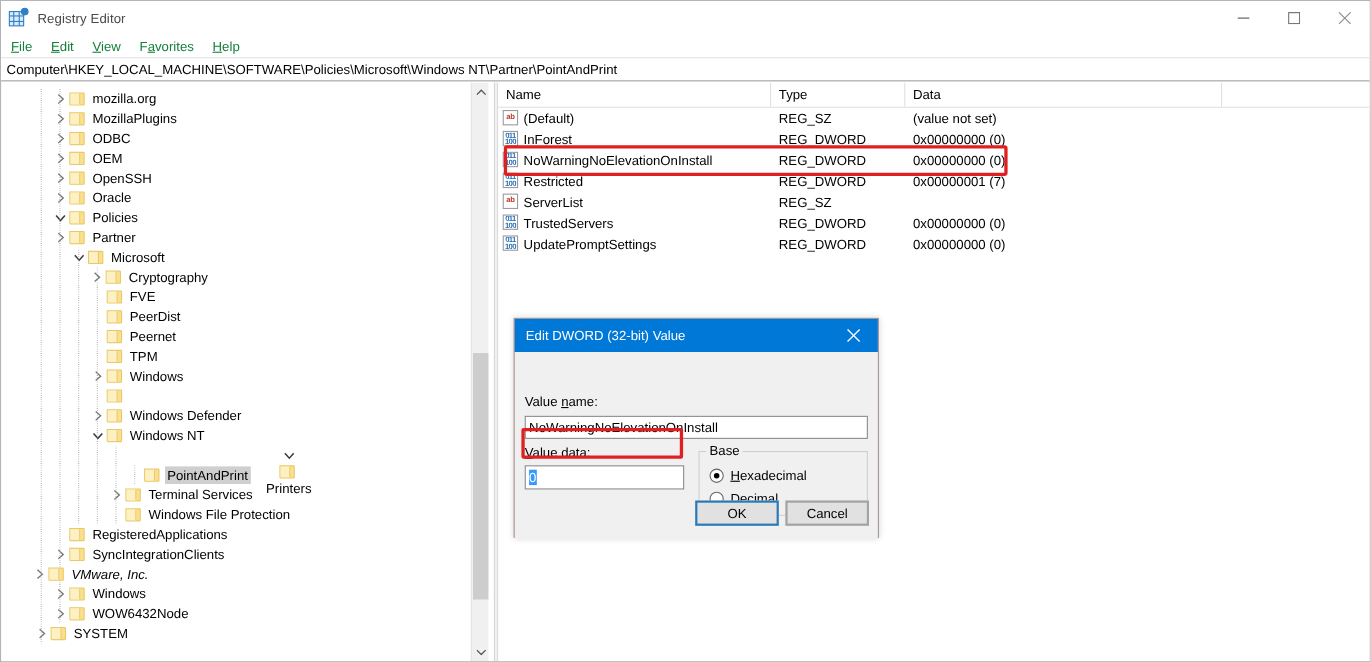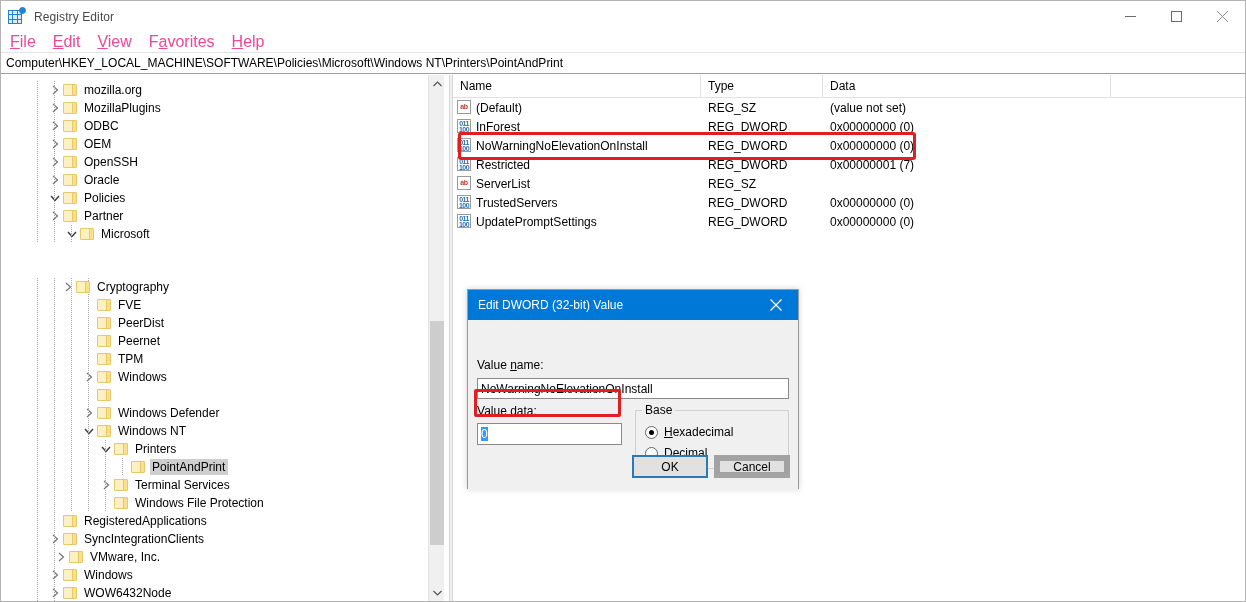--- a/index.html
+++ b/index.html
@@ -87,22 +87,22 @@
     position: absolute;
     left: 0; top: 31px;
     width: 100%; height: 20px;
     display: flex;
     align-items: center;
     padding-left: 9px;
     box-sizing: border-box;
     background: #ffffff;
   }
   .menu-item {
-    font-size: 16px;
-    color: #ec4899;
+    font-size: 12px;
+    color: #15803d;
     padding: 0 9px 0 0;
     margin-right: 8px;
     white-space: nowrap;
   }
   .menu-item u { text-decoration: underline; }
 
   
   .addressbar {
     position: absolute;
     left: 0; top: 51px;
@@ -424,21 +424,21 @@
     position: absolute;
     left: 3px; top: 3px;
     width: 5px; height: 5px;
     border-radius: 50%;
     background: #000000;
   }
   .btn {
     position: absolute;
     height: 23px;
     background: #e1e1e1;
-    border: 6px solid #a3a3a3;
+    border: 2px solid #a3a3a3;
     box-sizing: border-box;
     font-size: 12px;
     display: flex;
     align-items: center;
     justify-content: center;
     color: #000000;
   }
   .btn.focus {
     border: 2px solid #2a7ab8;
     background: #e1e1e1;
@@ -489,21 +489,21 @@
 
   <div class="menubar">
     <div class="menu-item"><u>F</u>ile</div>
     <div class="menu-item"><u>E</u>dit</div>
     <div class="menu-item"><u>V</u>iew</div>
     <div class="menu-item">F<u>a</u>vorites</div>
     <div class="menu-item"><u>H</u>elp</div>
   </div>
 
   <div class="addressbar">
-    <div class="address-text">Computer\HKEY_LOCAL_MACHINE\SOFTWARE\Policies\Microsoft\Windows NT\Printers\PointAndPrint</div>
+    <div class="address-text">Computer\HKEY_LOCAL_MACHINE\SOFTWARE\Policies\Microsoft\Windows NT\Partner\PointAndPrint</div>
   </div>
 
   <div class="pane-left">
     <div class="tree" id="tree">
         <div class="tree-row" style="padding-left: 45px;">
           <div class="dots" style="left: 35px;"></div>
           <div class="dots" style="left: 52px;"></div>
           <div class="tree-toggle">
             <svg width="7" height="10" viewBox="0 0 7 10">
               <polyline points="1,1 5.5,5 1,9" fill="none" stroke="#757575" stroke-width="1.2"></polyline>
@@ -621,21 +621,21 @@
             <svg width="10" height="7" viewBox="0 0 10 7">
               <polyline points="1,1 5,5.5 9,1" fill="none" stroke="#3b3b3b" stroke-width="1.4"></polyline>
             </svg>
           </div>
           <div class="folder">
             <div class="back"></div>
             <div class="flap"></div>
           </div>
           <div class="tree-label">Microsoft</div>
         </div>
-        <div class="tree-row" style="padding-left: 58px; margin-top: 35px;">
+        <div class="tree-row" style="padding-left: 78px;">
           <div class="dots" style="left: 35px;"></div>
           <div class="dots" style="left: 52px;"></div>
           <div class="dots" style="left: 69px;"></div>
           <div class="dots" style="left: 86px;"></div>
           <div class="tree-toggle">
             <svg width="7" height="10" viewBox="0 0 7 10">
               <polyline points="1,1 5.5,5 1,9" fill="none" stroke="#757575" stroke-width="1.2"></polyline>
             </svg>
           </div>
           <div class="folder">
@@ -744,21 +744,21 @@
             <svg width="10" height="7" viewBox="0 0 10 7">
               <polyline points="1,1 5,5.5 9,1" fill="none" stroke="#3b3b3b" stroke-width="1.4"></polyline>
             </svg>
           </div>
           <div class="folder">
             <div class="back"></div>
             <div class="flap"></div>
           </div>
           <div class="tree-label">Windows NT</div>
         </div>
-        <div class="tree-row" style="padding-left: 96px;">
+        <div class="tree-row" style="padding-left: 96px; flex-direction: column;">
           <div class="dots" style="left: 35px;"></div>
           <div class="dots" style="left: 52px;"></div>
           <div class="dots" style="left: 69px;"></div>
           <div class="dots" style="left: 86px;"></div>
           <div class="dots" style="left: 103px;"></div>
           <div class="tree-toggle">
             <svg width="10" height="7" viewBox="0 0 10 7">
               <polyline points="1,1 5,5.5 9,1" fill="none" stroke="#3b3b3b" stroke-width="1.4"></polyline>
             </svg>
           </div>
@@ -829,21 +829,21 @@
             <svg width="7" height="10" viewBox="0 0 7 10">
               <polyline points="1,1 5.5,5 1,9" fill="none" stroke="#757575" stroke-width="1.2"></polyline>
             </svg>
           </div>
           <div class="folder">
             <div class="back"></div>
             <div class="flap"></div>
           </div>
           <div class="tree-label">SyncIntegrationClients</div>
         </div>
-        <div class="tree-row" style="padding-left: 51px;">
+        <div class="tree-row" style="padding-left: 26px; font-style: italic;">
           <div class="dots" style="left: 35px;"></div>
           <div class="dots" style="left: 52px;"></div>
           <div class="tree-toggle">
             <svg width="7" height="10" viewBox="0 0 7 10">
               <polyline points="1,1 5.5,5 1,9" fill="none" stroke="#757575" stroke-width="1.2"></polyline>
             </svg>
           </div>
           <div class="folder">
             <div class="back"></div>
             <div class="flap"></div>

